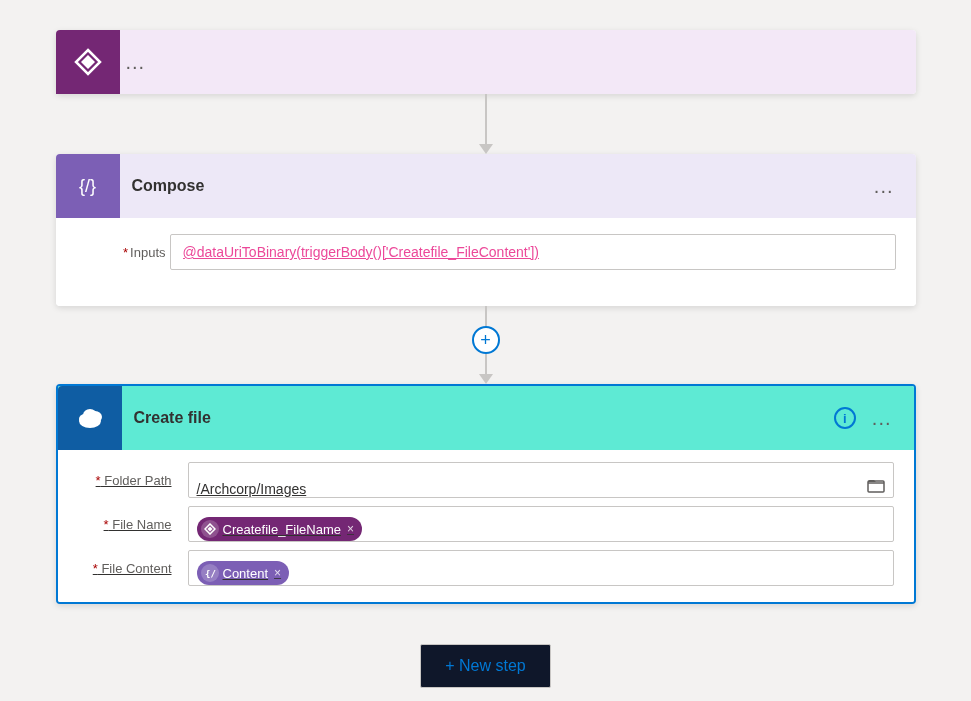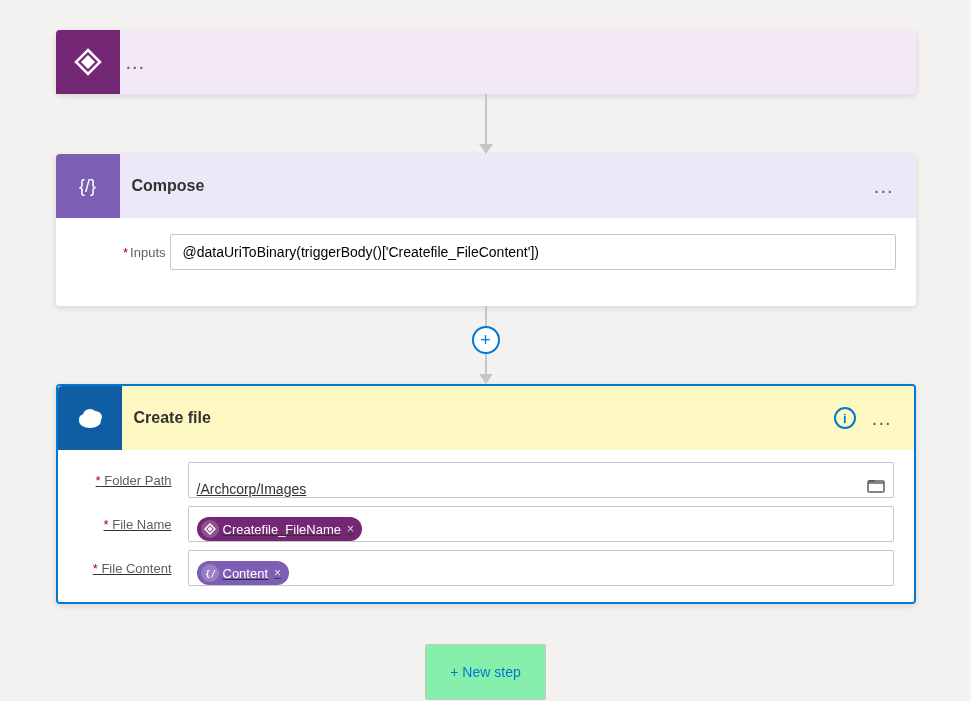--- a/index.html
+++ b/index.html
@@ -106,24 +106,25 @@
     .field-label .required {
       color: #a80000;
       margin-right: 2px;
     }
     .field-input {
       flex: 1;
       border: 1px solid #c8c6c4;
       border-radius: 2px;
       padding: 8px 12px;
       font-size: 14px;
-      color: #000000;
+      color: #ec4899;
       background: #fff;
       outline: none;
       height: 36px;
+      text-decoration: underline;
     }
 
     
     .connector {
       display: flex;
       flex-direction: column;
       align-items: center;
       height: 60px;
       position: relative;
     }
@@ -177,21 +178,21 @@
       border-right: 7px solid transparent;
       border-top: 10px solid #c8c6c4;
     }
 
     
     .createfile-card {
       border: 2px solid #0078d4;
       border-radius: 4px;
     }
     .createfile-card .card-header {
-      background: #fef9c3;
+      background: #5eead4;
       border-radius: 2px 2px 0 0;
     }
     .createfile-card .card-icon {
       background: #0f5da3;
     }
     .createfile-card .card-title {
       color: #323130;
     }
 
     .card-menu-icons {
@@ -301,26 +302,26 @@
     }
 
     
     .bottom-actions {
       display: flex;
       gap: 16px;
       margin-top: 40px;
       justify-content: center;
     }
     .btn {
-      height: 56px;
+      height: 44px;
       border: 1px solid #c8c6c4;
-      background: #86efac;
+      background: #0f172a;
       border-radius: 2px;
       padding: 0 24px;
-      font-size: 14px;
+      font-size: 16px;
       cursor: pointer;
       color: #0078d4;
       font-family: 'Segoe UI', Arial, sans-serif;
     }
     .btn-save {
       border-color: #c8c6c4;
       color: #0078d4;
     }
     
     .compose-icon {

